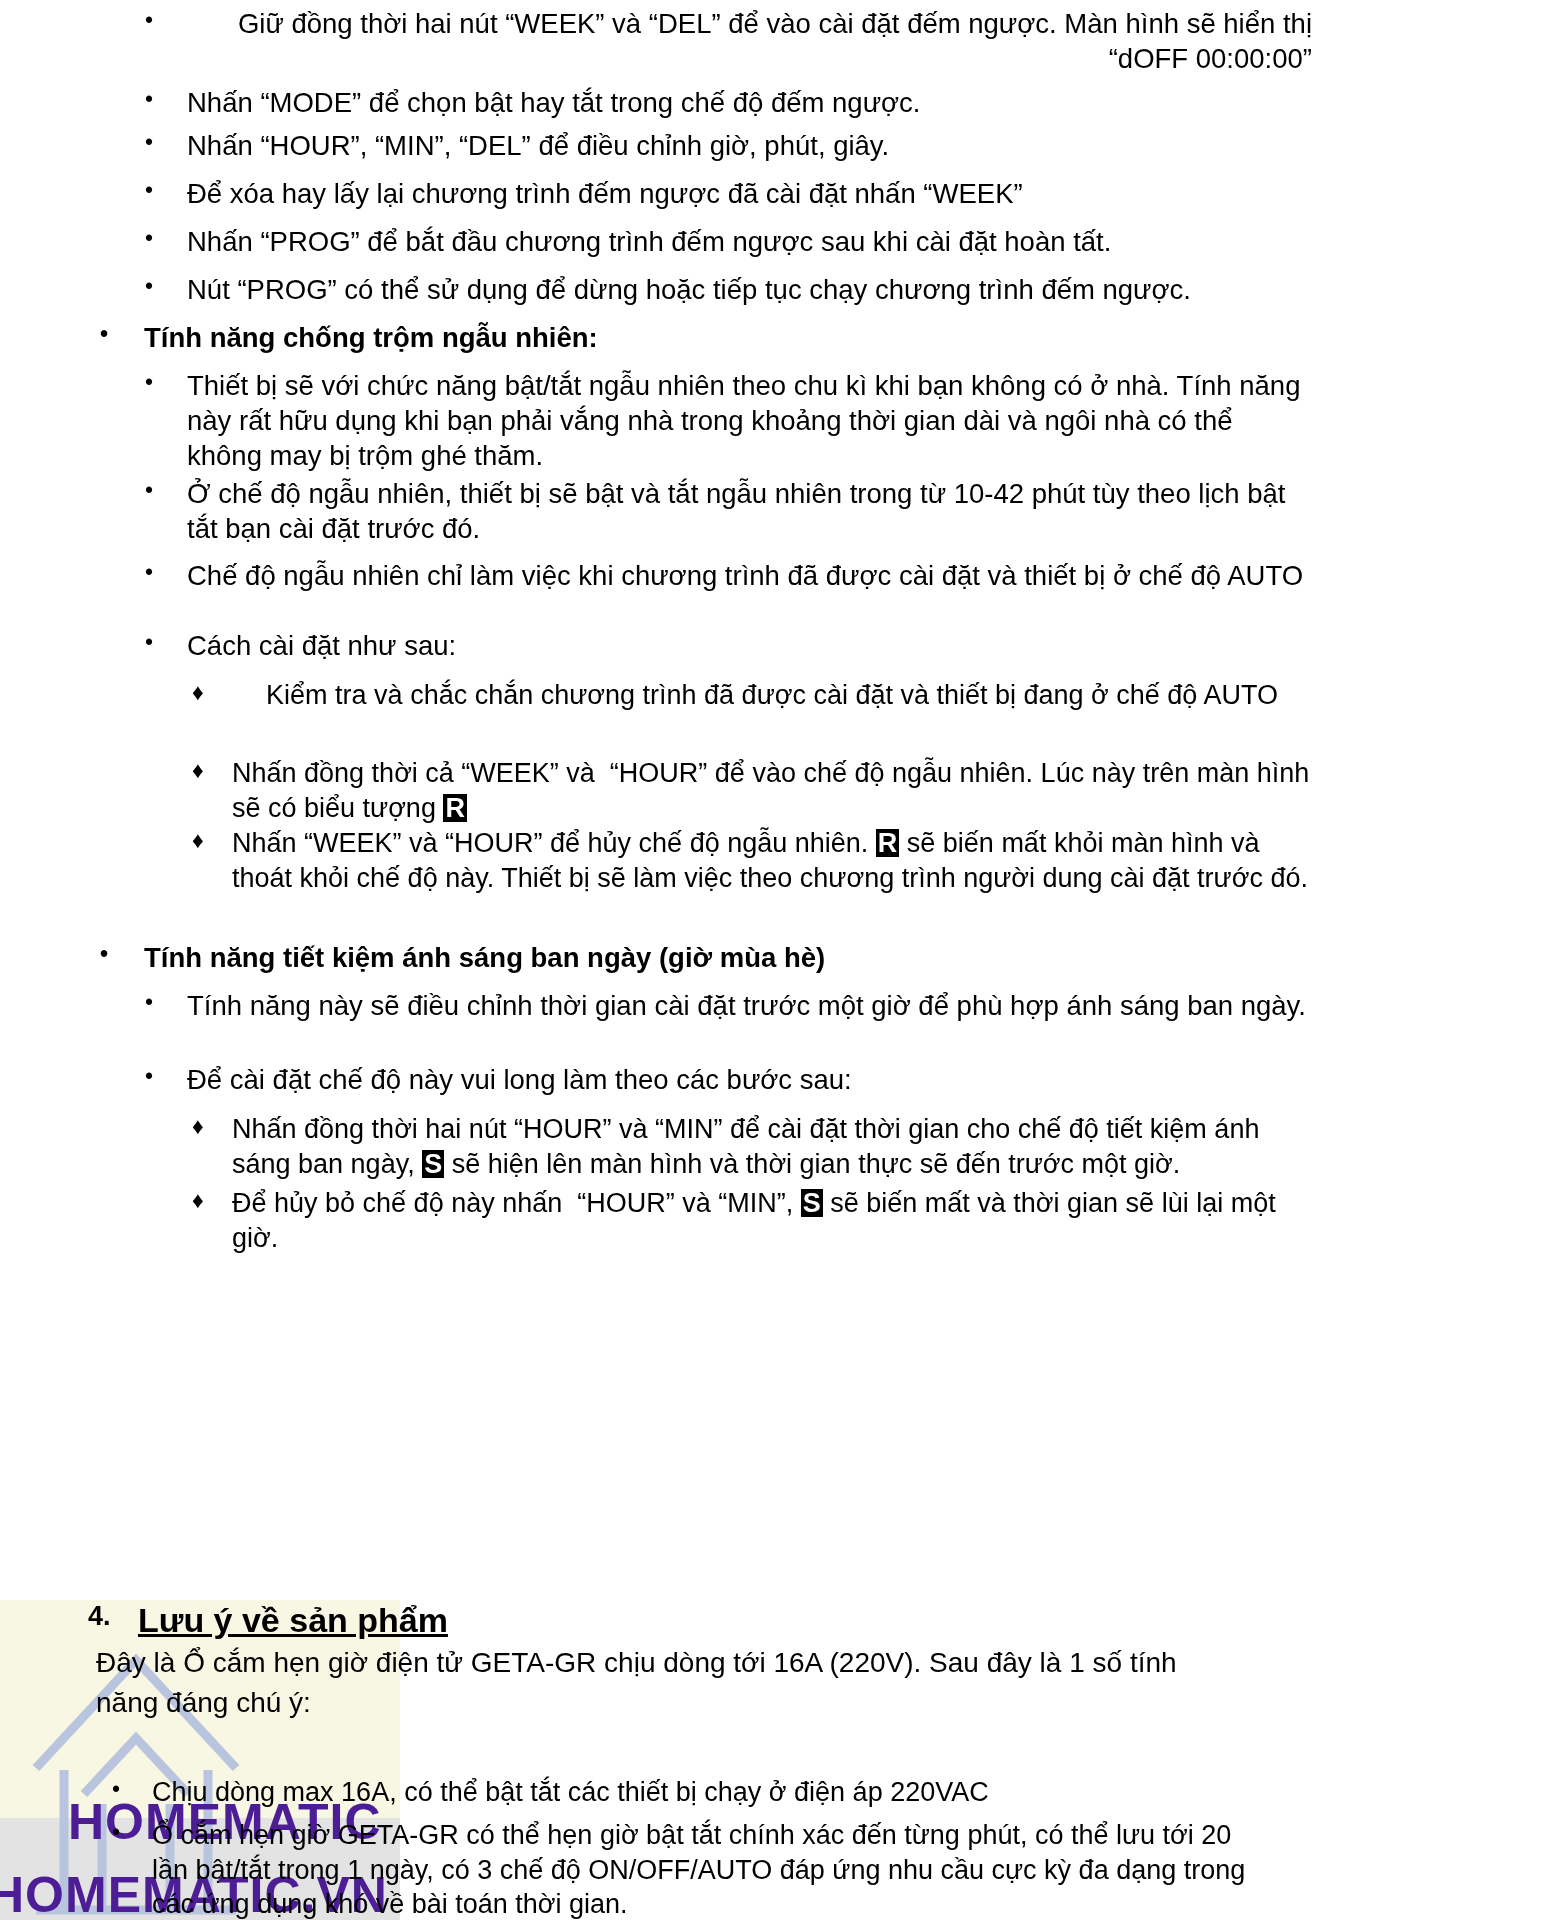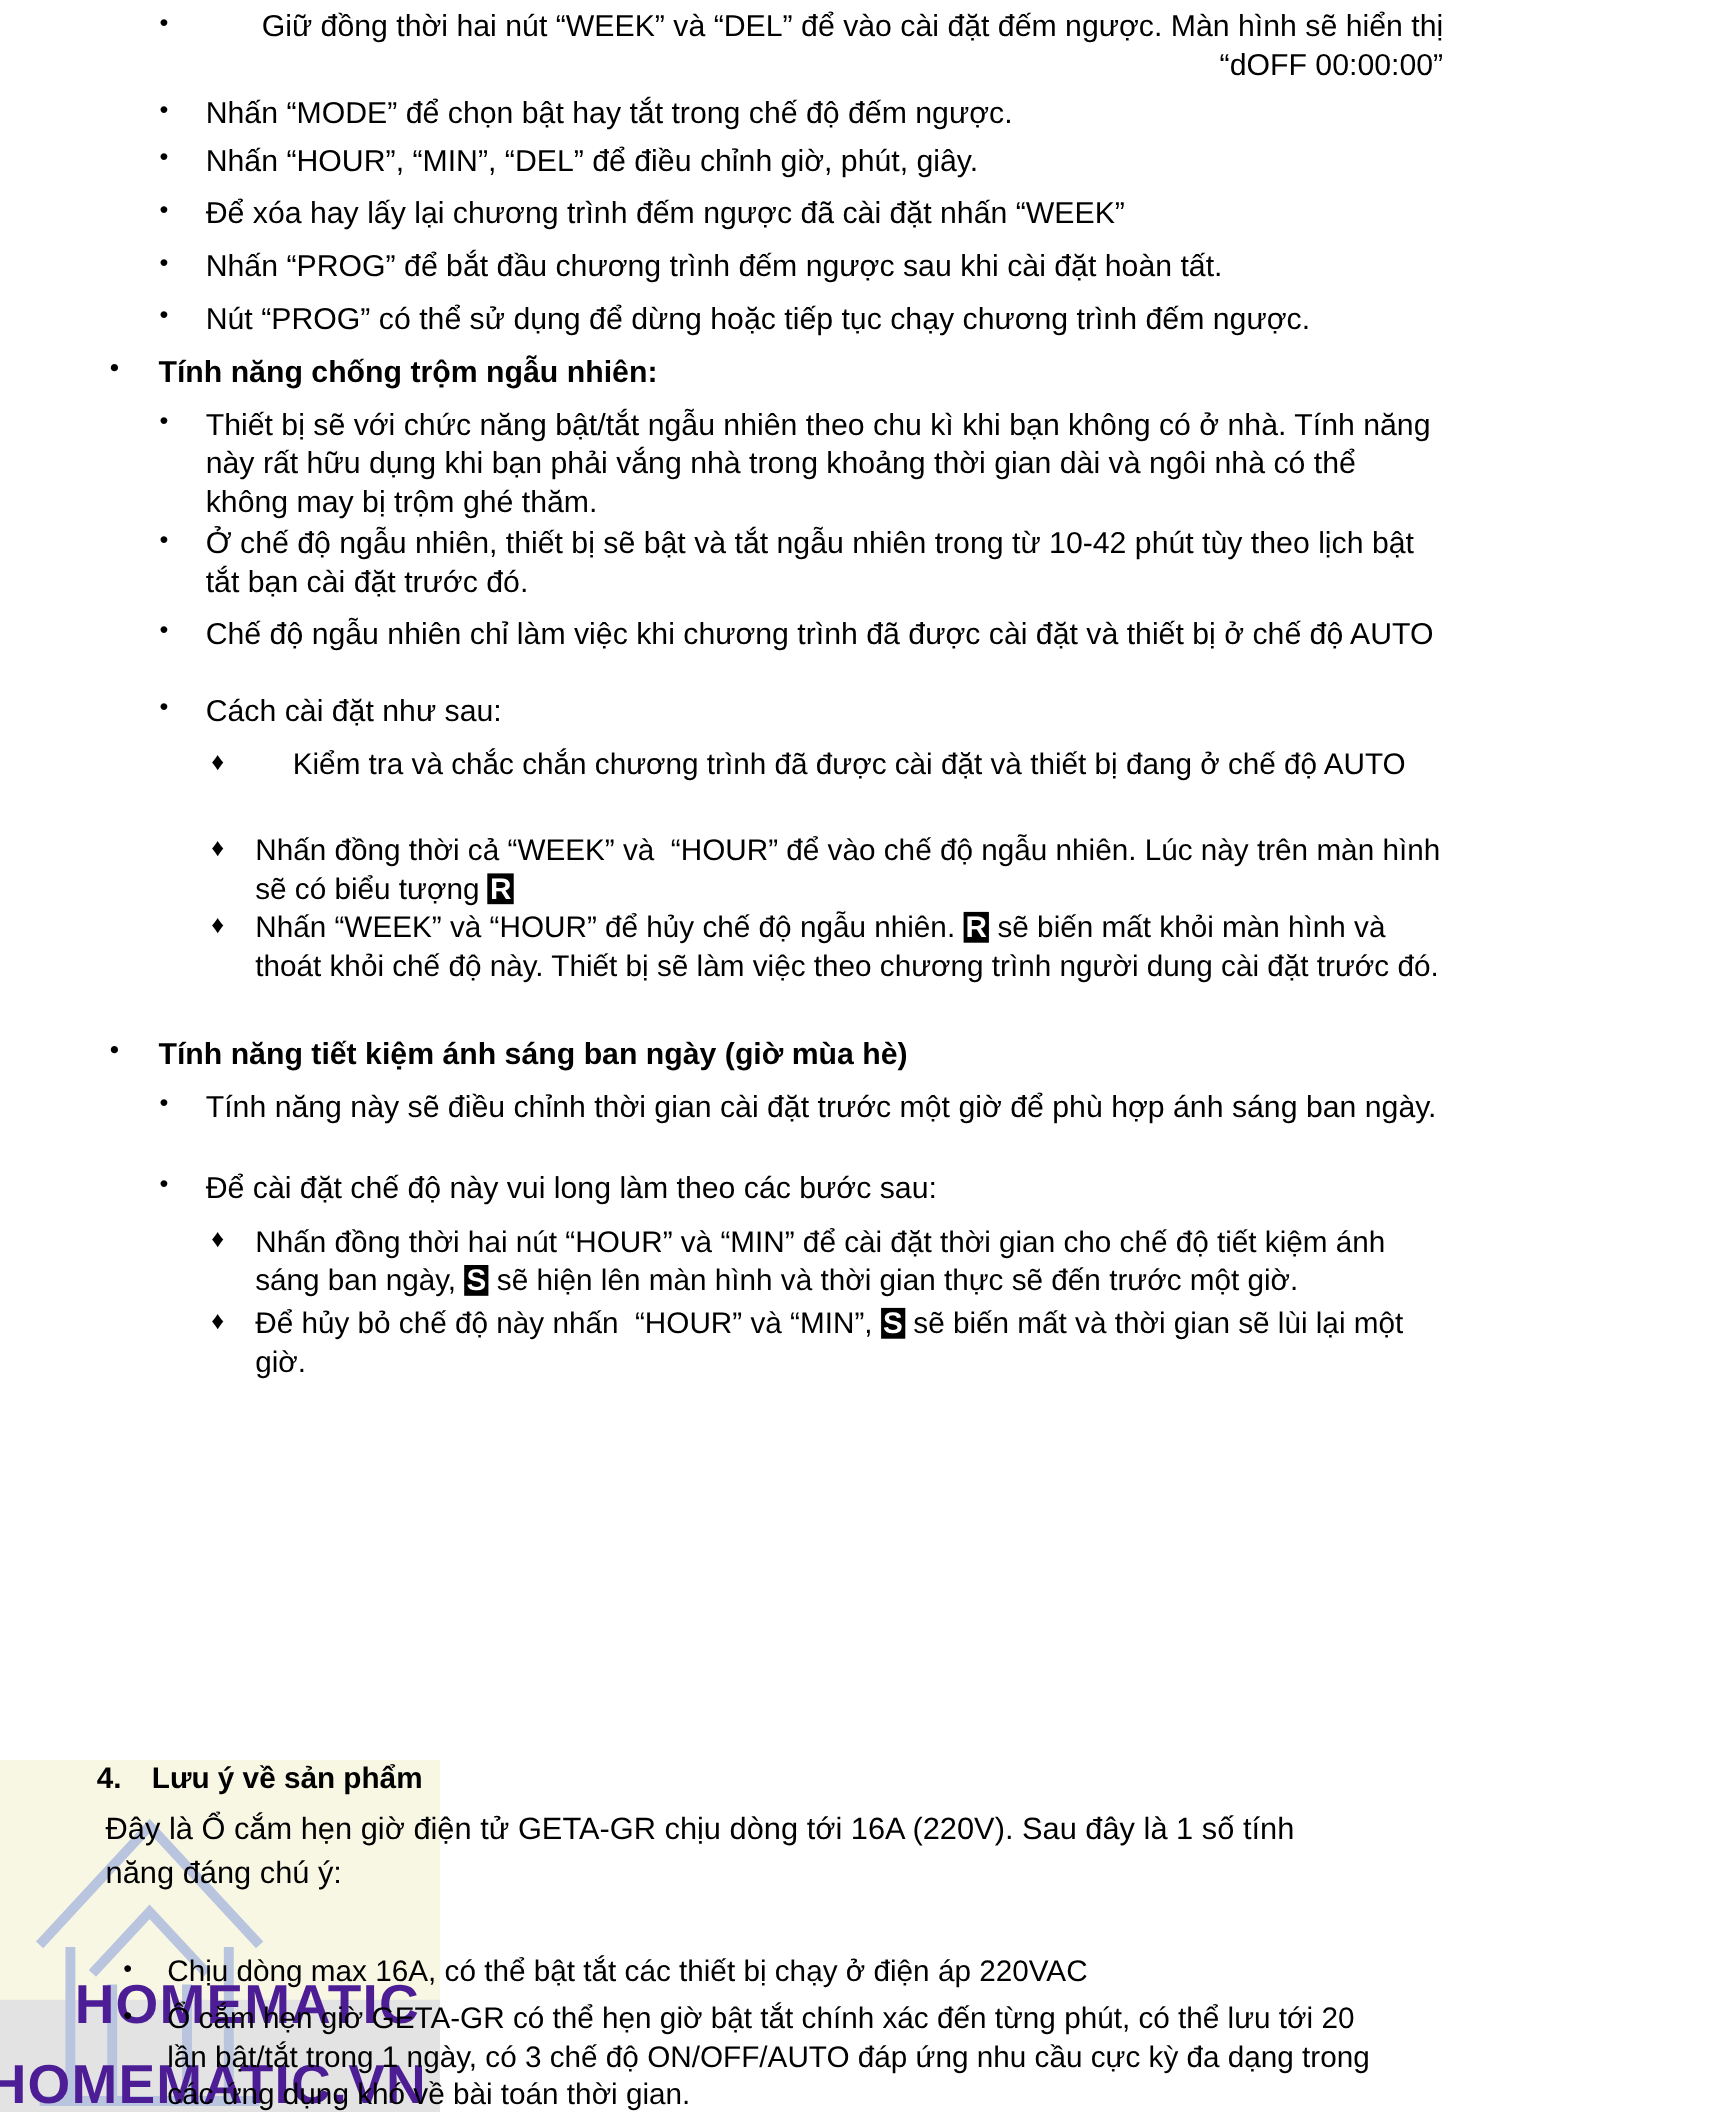--- a/index.html
+++ b/index.html
@@ -99,22 +99,23 @@
     font-family: "Liberation Sans", sans-serif;
   }
 
   .sec-num {
     position: absolute;
     font-size: 27px;
     font-weight: 700;
   }
   .sec-title {
     position: absolute;
-    font-size: 27px;
-    font-weight: 700;
+    font-size: 34px;
+    font-weight: 700;
+    text-decoration: underline;
   }
   .para {
     position: absolute;
     font-size: 28px;
     line-height: 1.42;
   }
 </style>
 </head>
 <body>
 

